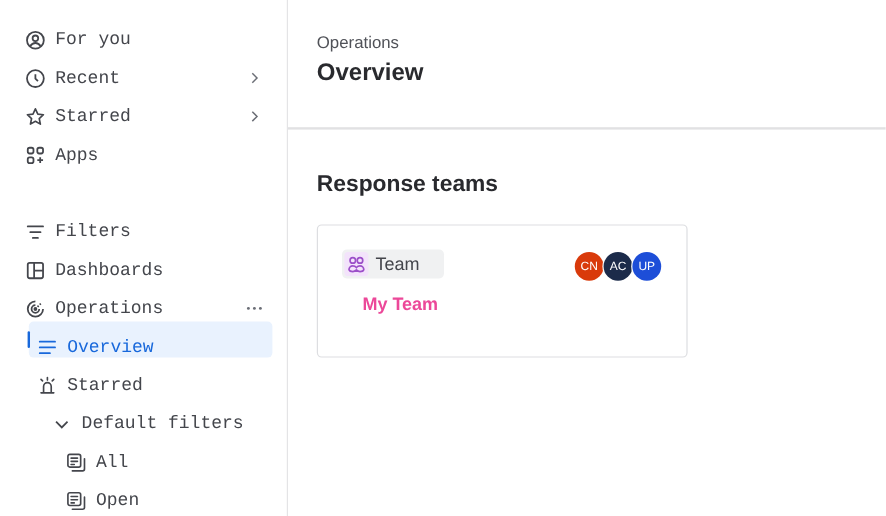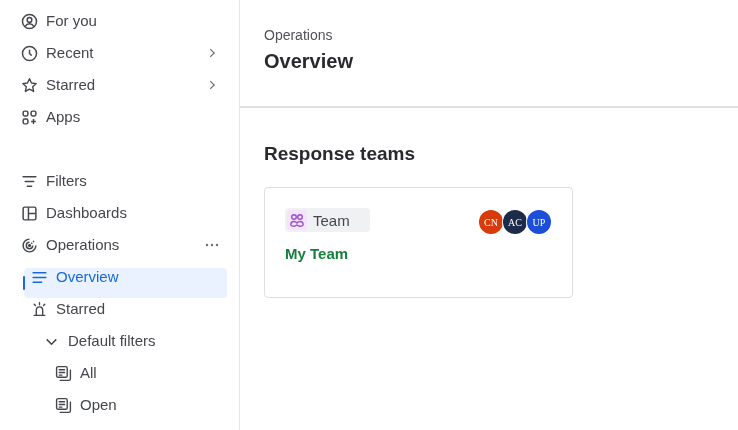--- a/index.html
+++ b/index.html
@@ -1,36 +1,36 @@
 <!DOCTYPE html>
 <html><head>
 <meta charset="utf-8">
 <style>
   html,body{margin:0;padding:0;}
   body{width:738px;height:430px;overflow:hidden;background:#fff;font-family:"Liberation Sans",sans-serif;color:#292a2e;position:relative;}
   .sidebar{position:absolute;left:0;top:0;width:239px;height:430px;border-right:1px solid #e4e4e6;background:#fff;}
-  .nav-item{position:absolute;left:12px;width:215px;height:30px;display:flex;align-items:flex-start;border-radius:4px;box-sizing:border-box;font-size:15px;color:#44464c;}
+  .nav-item{position:absolute;left:12px;width:215px;height:30px;display:flex;align-items:flex-end;border-radius:4px;box-sizing:border-box;font-size:15px;color:#44464c;font-family:Liberation Mono, monospace;}
   .nav-item .ic{width:18px;height:18px;margin-left:8px;margin-right:8px;display:inline-flex;align-items:center;justify-content:center;color:#44464c;}
   .nav-item .ic svg{width:17px;height:17px;}
   .nav-item .lbl{flex:1;}
   .nav-item .trail{width:18px;height:18px;margin-right:6px;display:inline-flex;align-items:center;justify-content:center;color:#6b6e76;}
   .nav-item.active{background:#e9f2fe;color:#1868db;}
   .nav-item.active .ic{color:#1868db;}
   .active-bar{position:absolute;left:-1px;top:8px;width:2px;height:14px;background:#1868db;border-radius:1px;}
   .main{position:absolute;left:240px;top:0;right:0;height:430px;}
   .crumb{position:absolute;left:24px;top:27px;font-size:14px;color:#505258;}
   .title{position:absolute;left:24px;top:50px;font-size:20px;font-weight:bold;color:#292a2e;}
   .divider{position:absolute;left:0;right:0;top:106px;height:2px;background:#e1e1e3;}
   .section-title{position:absolute;left:24px;top:143px;font-size:19px;font-weight:bold;color:#292a2e;}
   .card{position:absolute;left:24px;top:187px;width:309px;height:111px;border:1px solid #dddee1;border-radius:4px;box-sizing:border-box;background:#fff;}
   .tag{position:absolute;left:20px;top:20px;height:24px;display:flex;align-items:center;background:#f0f1f2;border-radius:4px;padding-right:20px;}
   .tag .tic{width:20px;height:20px;margin:2px;background:#f3e3fb;border-radius:3px;display:flex;align-items:center;justify-content:center;}
   .tag .tlbl{font-size:15px;color:#44464c;margin-left:4px;}
-  .card-name{position:absolute;left:20px;top:57px;font-size:15px;font-weight:bold;color:#15803d;}
-  .avatars{position:absolute;right:21px;top:22px;display:flex;font-family:Liberation Serif, serif;}
+  .card-name{position:absolute;left:37px;top:57px;font-size:15px;font-weight:bold;color:#ec4899;}
+  .avatars{position:absolute;right:21px;top:22px;display:flex;}
   .avatar{width:24px;height:24px;border-radius:50%;color:#fff;font-size:10px;display:flex;align-items:center;justify-content:center;margin-left:0px;box-shadow:0 0 0 1px #fff;}
 </style>
 </head>
 <body>
 
 <div class="sidebar">
 
   <div class="nav-item" style="top:12px">
     <span class="ic">
       <svg viewBox="0 0 16 16" fill="none" stroke="currentColor" stroke-width="1.4">

